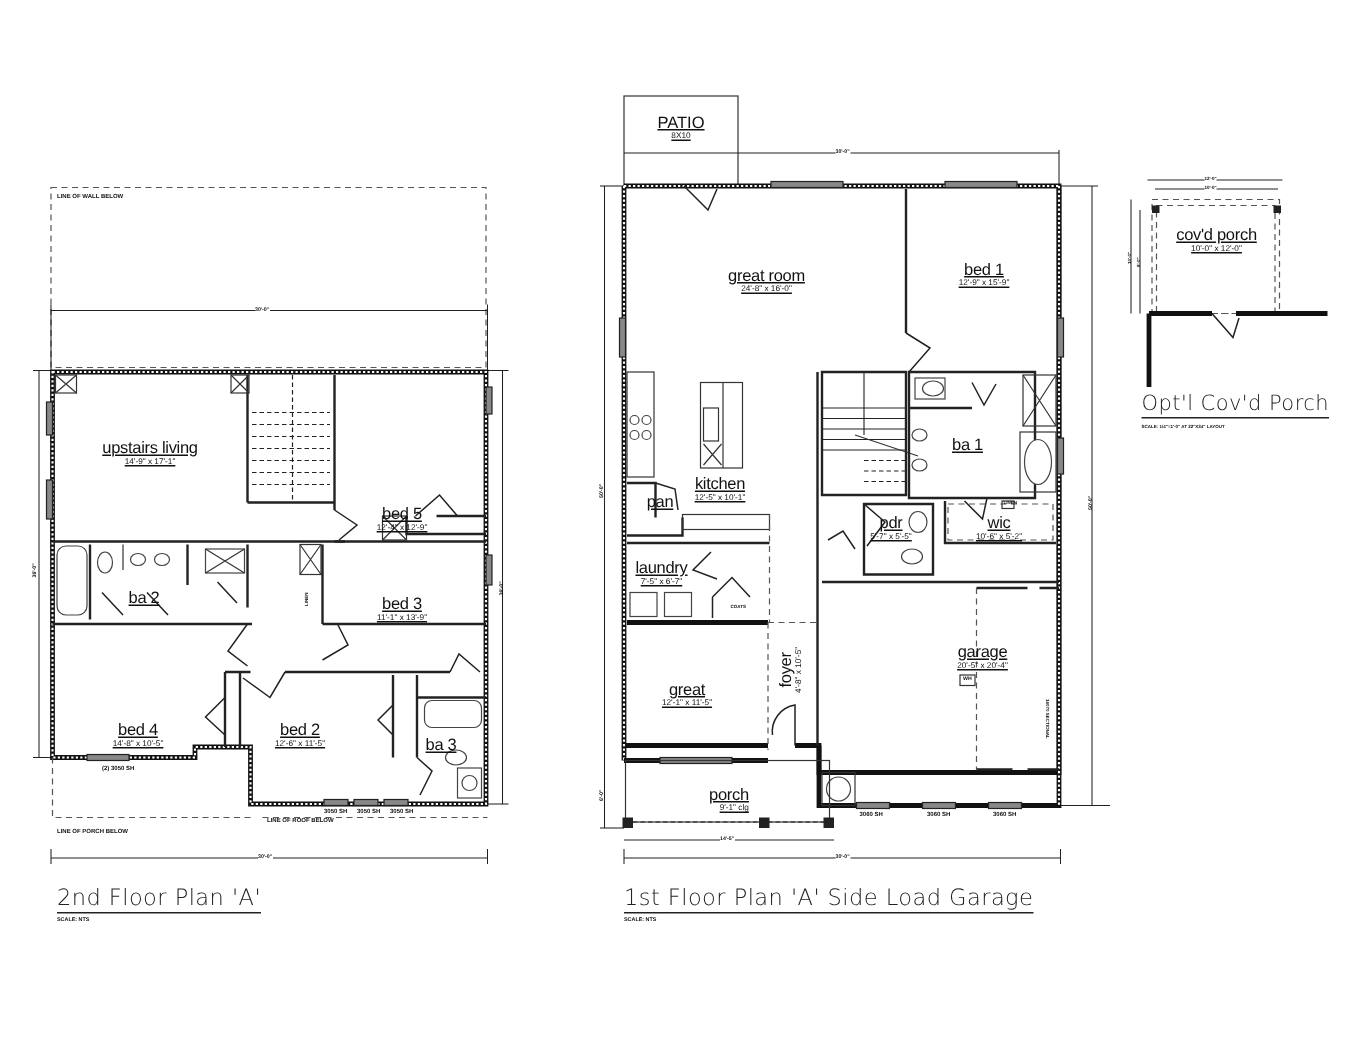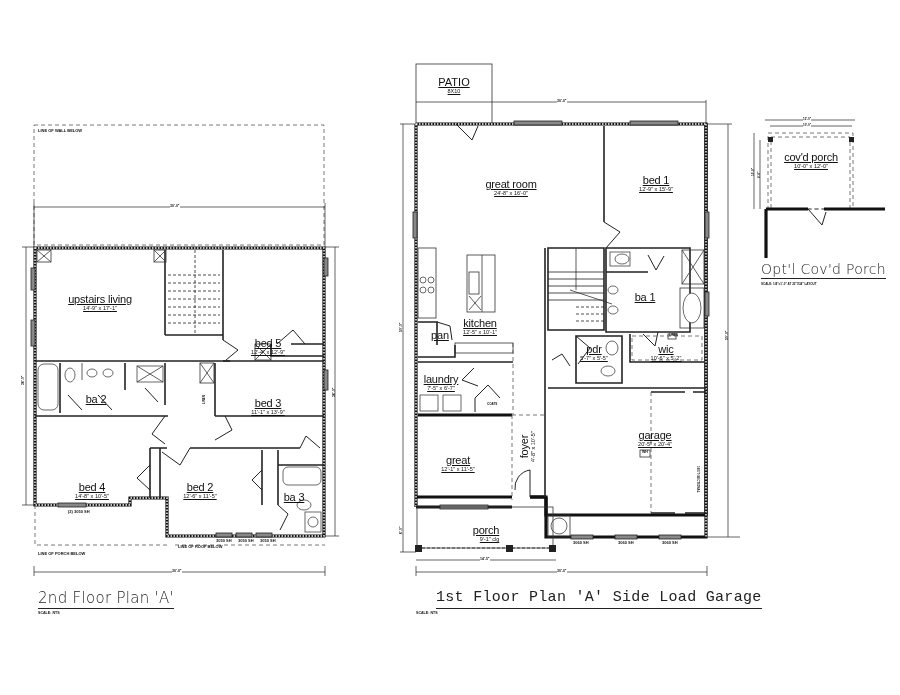--- a/index.html
+++ b/index.html
@@ -374,21 +374,21 @@
 <div class="tiny" style="left:669px;top:334px;font-size:3px;">LINEN</div>
 <div class="tiny" style="left:642px;top:451px;font-size:3.5px;">WH</div>
 <div class="vert" style="left:699px;top:466px;transform:rotate(90deg);font-size:3px;font-weight:bold;">16070 SECTIONAL</div>
 <div class="tiny" style="left:573px;top:541px;">3060 SH</div>
 <div class="tiny" style="left:618px;top:541px;">3060 SH</div>
 <div class="tiny" style="left:662px;top:541px;">3060 SH</div>
 <div class="tiny" style="left:480px;top:558px;font-size:3.5px;background:#fff;">14'-5"</div>
 <div class="vert" style="left:400px;top:534px;transform:rotate(-90deg);font-size:3.5px;font-weight:bold;">6'-0"</div>
 <div class="tiny" style="left:557px;top:570px;font-size:3.5px;background:#fff;">30'-0"</div>
 
-<div class="title" style="left:436px;top:590px;font-family:Liberation Mono, monospace;">1st Floor Plan 'A' Side Load Garage</div>
+<div class="title" style="left:416px;top:590px;">1st Floor Plan 'A' Side Load Garage</div>
 <div class="scale" style="left:416px;top:611px;">SCALE: NTS</div>
 
 <div class="tiny" style="left:803px;top:118px;font-size:3px;background:#fff;">12'-0"</div>
 <div class="tiny" style="left:803px;top:124px;font-size:3px;background:#fff;">10'-0"</div>
 <div class="vert" style="left:752px;top:176px;transform:rotate(-90deg);font-size:3px;font-weight:bold;">10'-0"</div>
 <div class="vert" style="left:758px;top:178px;transform:rotate(-90deg);font-size:3px;font-weight:bold;">8'-0"</div>
 <div class="lbl" style="left:811px;top:152px;">
   <div class="room">cov'd porch</div>
   <div class="size">10'-0" x 12'-0"</div>
 </div>

